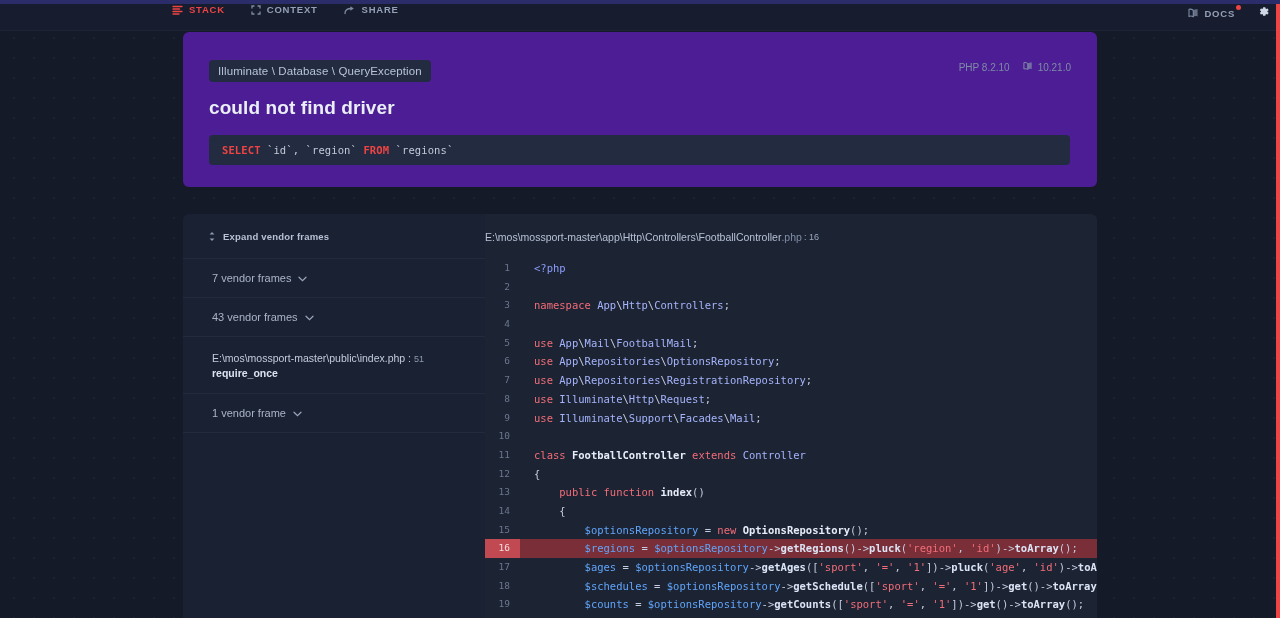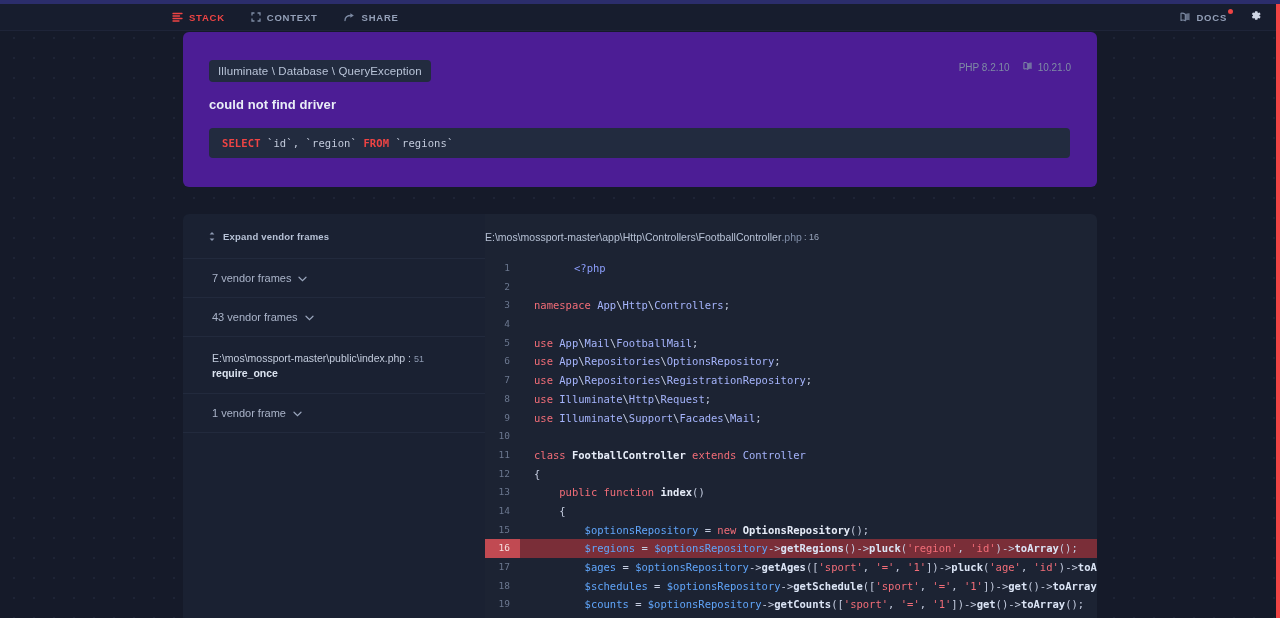--- a/index.html
+++ b/index.html
@@ -21,22 +21,22 @@
   .right-edge {
     position: absolute; top: 0; right: 0; width: 4px; height: 618px;
     background: #ef4444; z-index: 40;
   }
   
   .topnav {
     position: relative;
     height: 27px;
     background: #171d2e;
     border-bottom: 1px solid #1e2438;
-    display: flex; align-items: center;
-    padding: 0 18px 0 0;
+    display: flex; align-items: flex-start;
+    padding: 0 10px 0 0;
     z-index: 20;
   }
   .nav-left { display: flex; align-items: center; gap: 26px; margin-left: 172px; }
   .nav-right { margin-left: auto; display: flex; align-items: center; gap: 22px; }
   .nav-item {
     display: flex; align-items: center; gap: 6px;
     font-size: 9.5px; font-weight: bold; letter-spacing: .08em;
     color: #94a0b8; cursor: pointer; text-transform: uppercase;
     white-space: nowrap;
   }
@@ -60,21 +60,21 @@
     display: inline-block;
     background: #222b3f;
     color: #b9c4d8;
     font-size: 11.5px;
     padding: 5px 9px;
     border-radius: 4px;
     letter-spacing: .01em;
   }
   .exc-msg {
     margin-top: 15px;
-    font-size: 13px; font-weight: bold; color: #e9eef7;
+    font-size: 19px; font-weight: bold; color: #e9eef7;
     letter-spacing: .005em;
   }
   .exc-sql {
     margin-top: 16px;
     background: #222b3f;
     border-radius: 4px;
     padding: 9px 13px;
     font-family: "DejaVu Sans Mono", monospace;
     font-size: 10.5px;
     color: #c2cadb;
@@ -162,21 +162,21 @@
   .code-line.hl .ln { background: #c14a52; color: #f6dede; }
   .code-line.hl .lc { background: #7a2e38; }
   .code-line.hl { background: #7a2e38; }
 
   
   .t-kw   { color: #f26d78; }
   .t-cls  { color: #a5b4fc; }
   .t-var  { color: #60a5fa; }
   .t-fn   { color: #dbe4f5; font-weight: bold; }
   .t-str  { color: #f26d78; }
-  .t-tag  { color: #8b9dfb; margin-left: 40px; }
+  .t-tag  { color: #8b9dfb; }
   .t-pun  { color: #c5cde0; }
   .t-name { color: #e6ecf8; font-weight: bold; }
 </style>
 </head>
 <body>
 
 <div class="right-edge"></div>
 
 <div class="topnav">
   <div class="nav-left">

